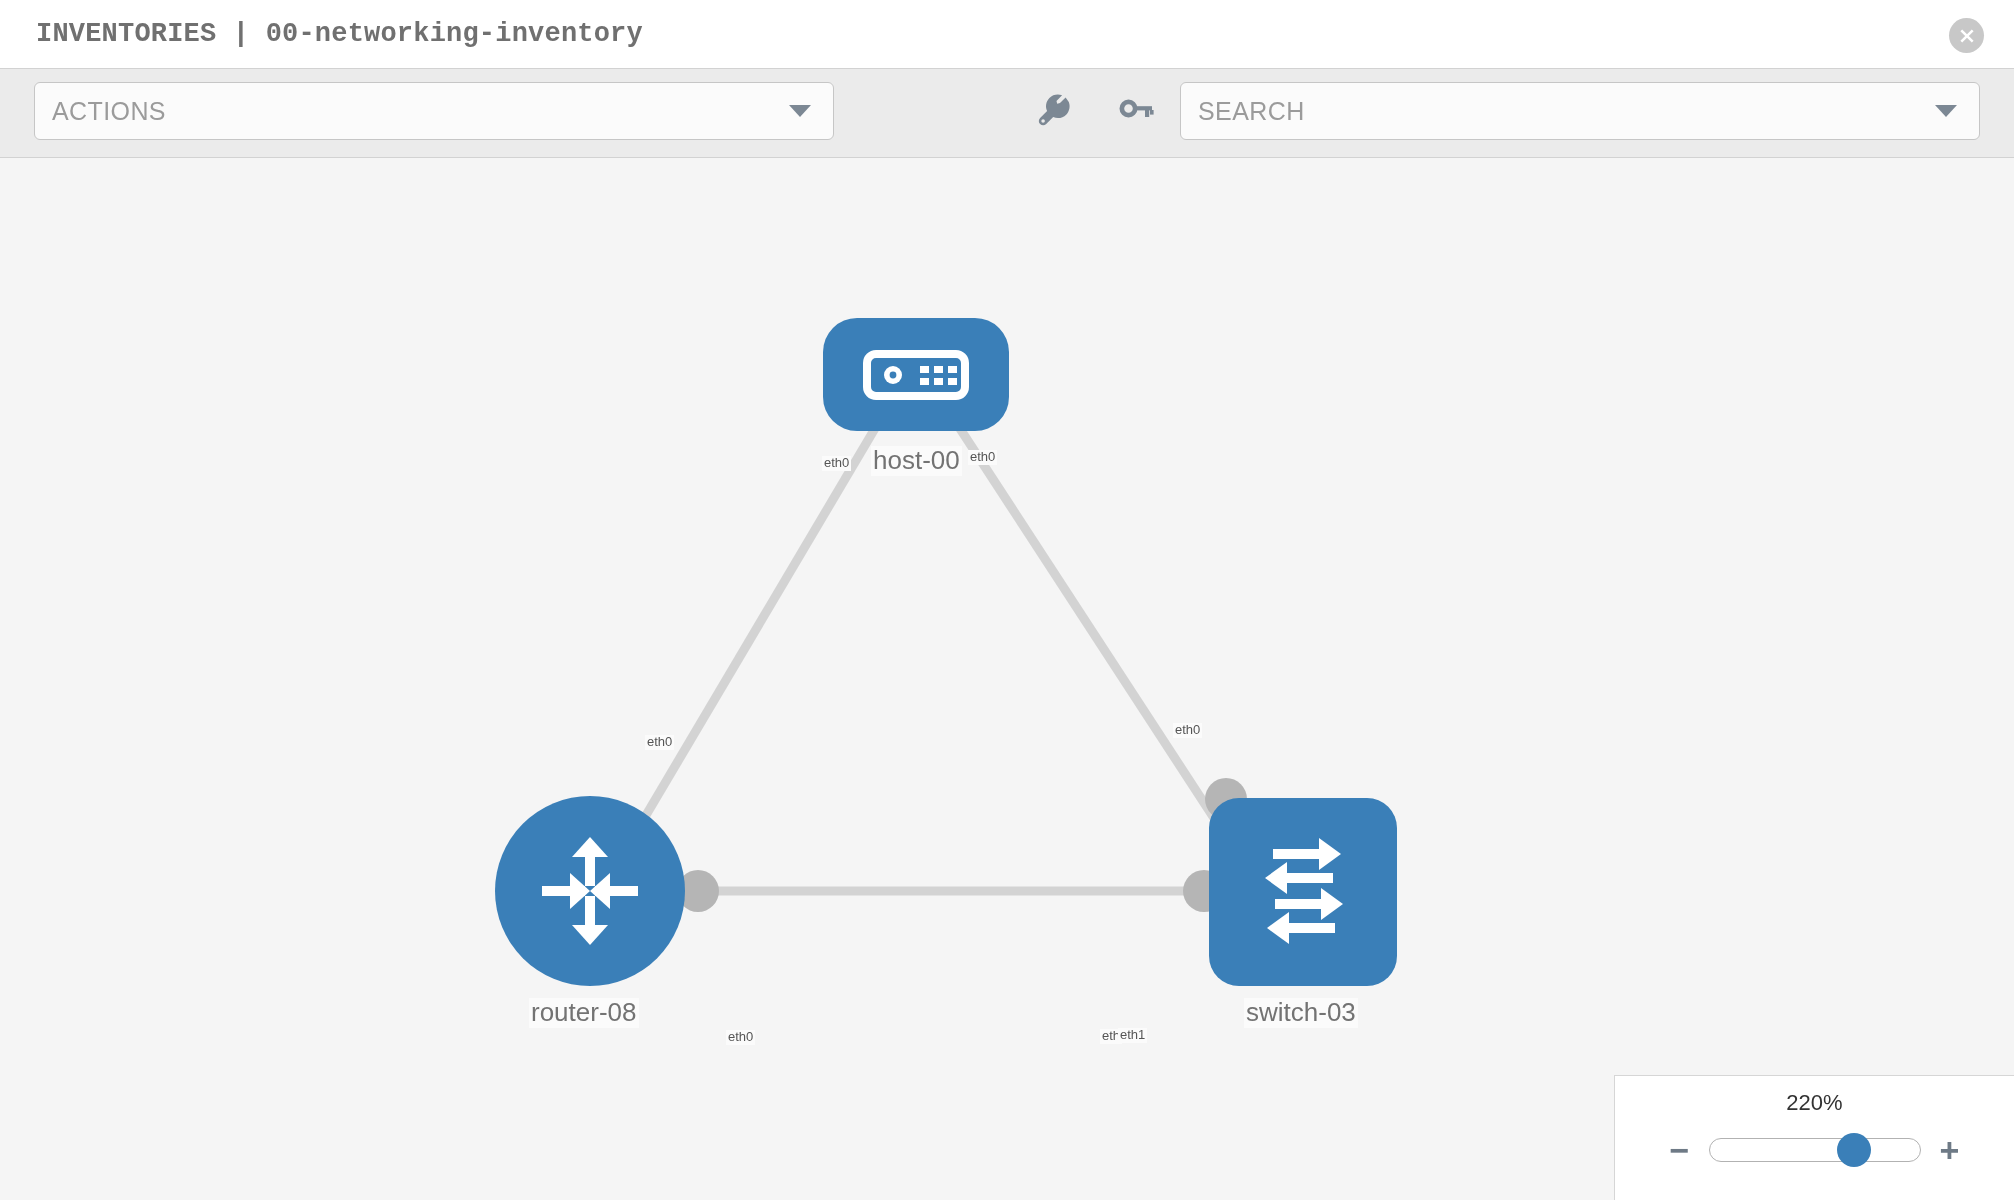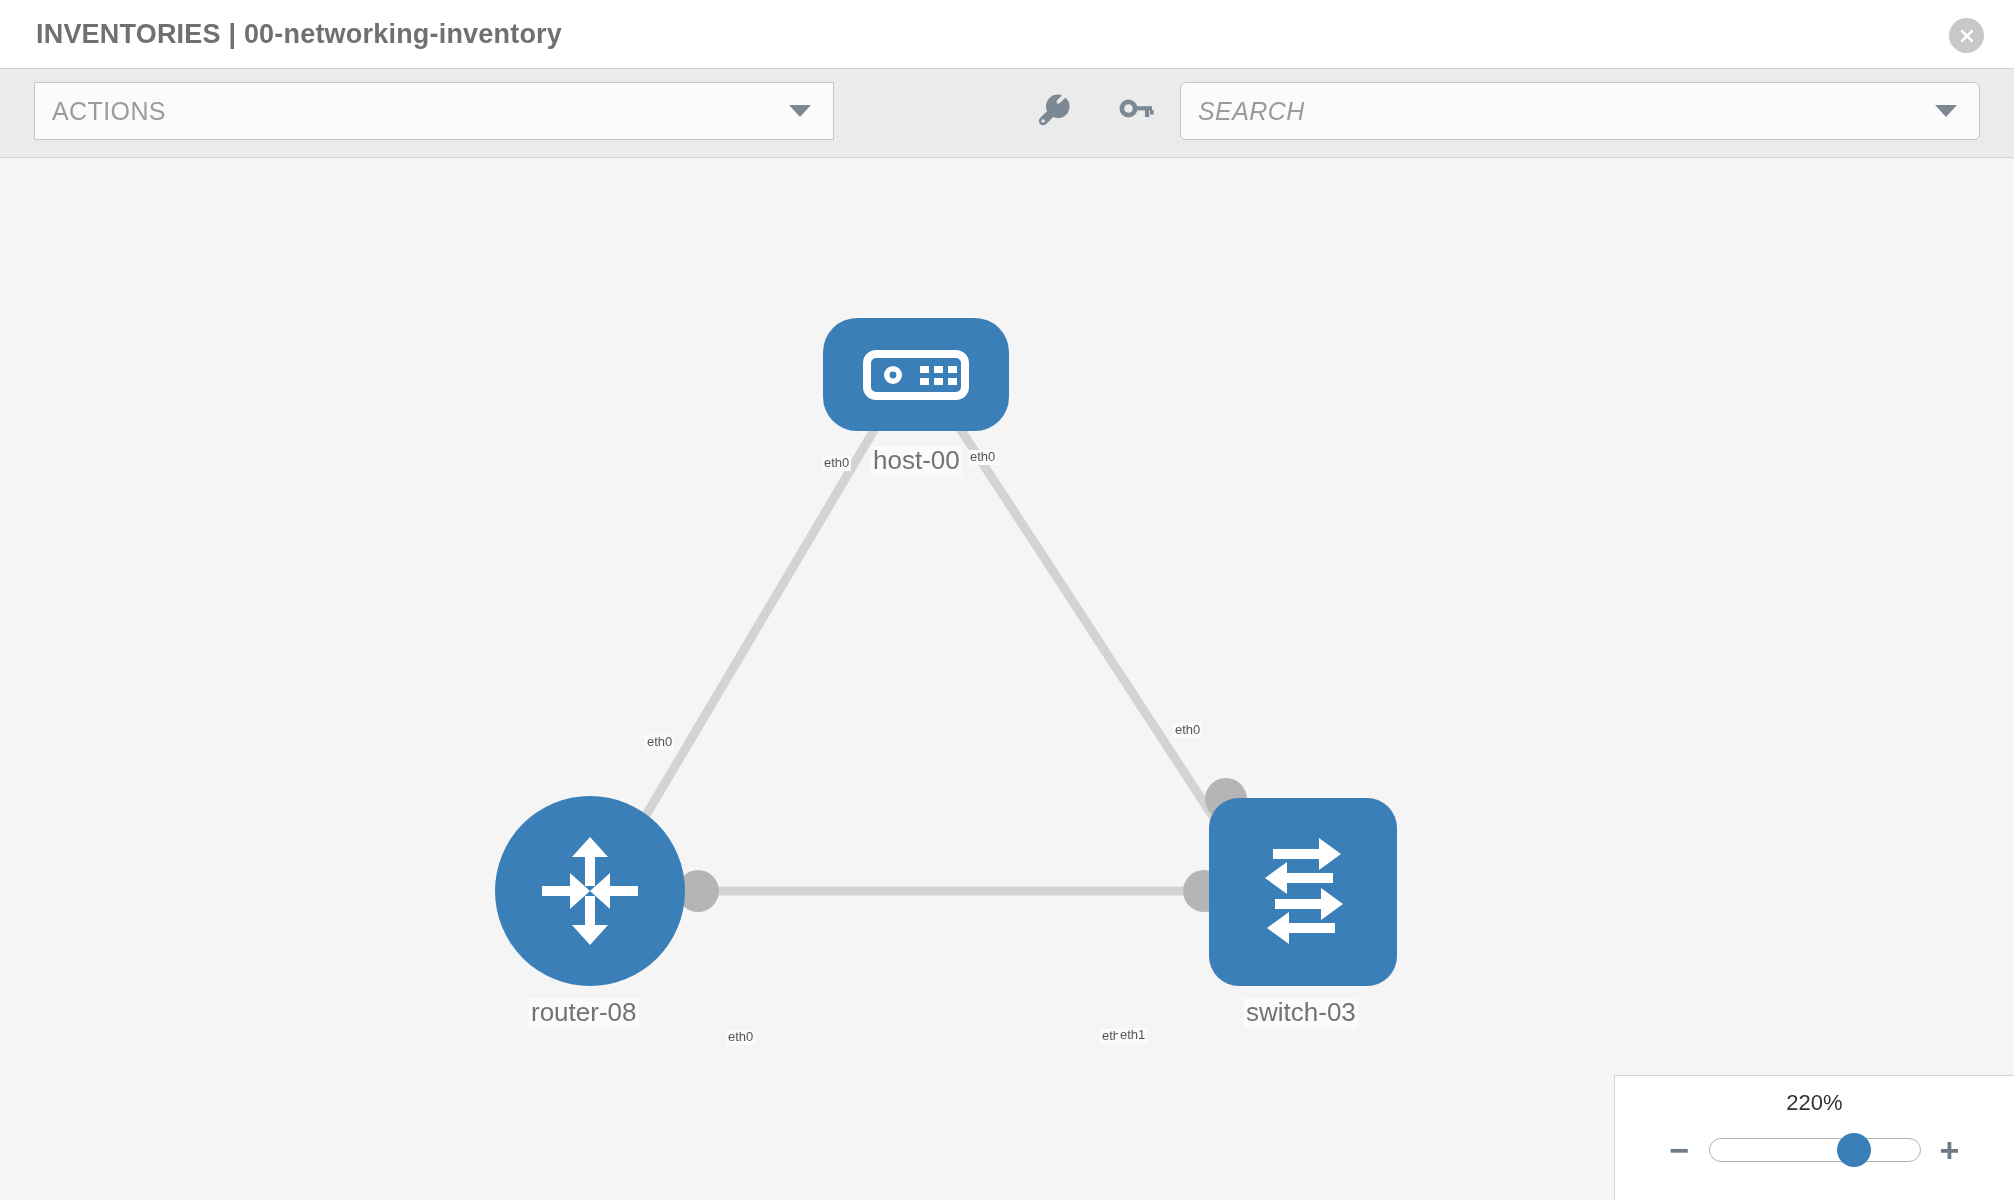--- a/index.html
+++ b/index.html
@@ -9,21 +9,21 @@
     background: #ffffff;
     overflow: hidden;
   }
   #app { position: relative; width: 2014px; height: 1200px; }
 
   
   .header {
     position: absolute; left: 0; top: 0;
     width: 2014px; height: 68px;
     background: #ffffff;
-    display: flex; align-items: center;
+    display: flex; align-items: center; font-family: Liberation Mono, monospace;
   }
   .header-title {
     margin-left: 36px;
     font-size: 27px;
     font-weight: bold;
     color: #707070;
     letter-spacing: 0.2px;
     white-space: nowrap;
   }
   .close-btn {
@@ -41,21 +41,21 @@
     width: 2014px; height: 90px;
     background: #ebebeb;
     border-top: 1px solid #d2d2d2;
     border-bottom: 1px solid #d2d2d2;
   }
   .actions-select {
     position: absolute; left: 34px; top: 13px;
     width: 800px; height: 58px;
     background: #fbfbfb;
     border: 1px solid #c6c6c6;
-    border-radius: 0;
+    border-radius: 6px;
     display: flex; align-items: center;
     cursor: pointer;
   }
   .actions-label {
     margin-left: 17px;
     font-size: 25px;
     color: #9b9b9b;
     letter-spacing: 0.4px;
   }
   .caret {
@@ -73,21 +73,20 @@
   .tool-icon { cursor: pointer; display: block; }
 
   .search-box {
     position: absolute; left: 1180px; top: 13px;
     width: 800px; height: 58px;
     background: #fbfbfb;
     border: 1px solid #c6c6c6;
     border-radius: 6px;
     display: flex; align-items: center;
     cursor: text;
-    font-style: italic;
   }
   .search-label {
     margin-left: 17px;
     font-size: 25px;
     color: #9b9b9b;
     letter-spacing: 0.4px;
   }
 
   
   .canvas {

